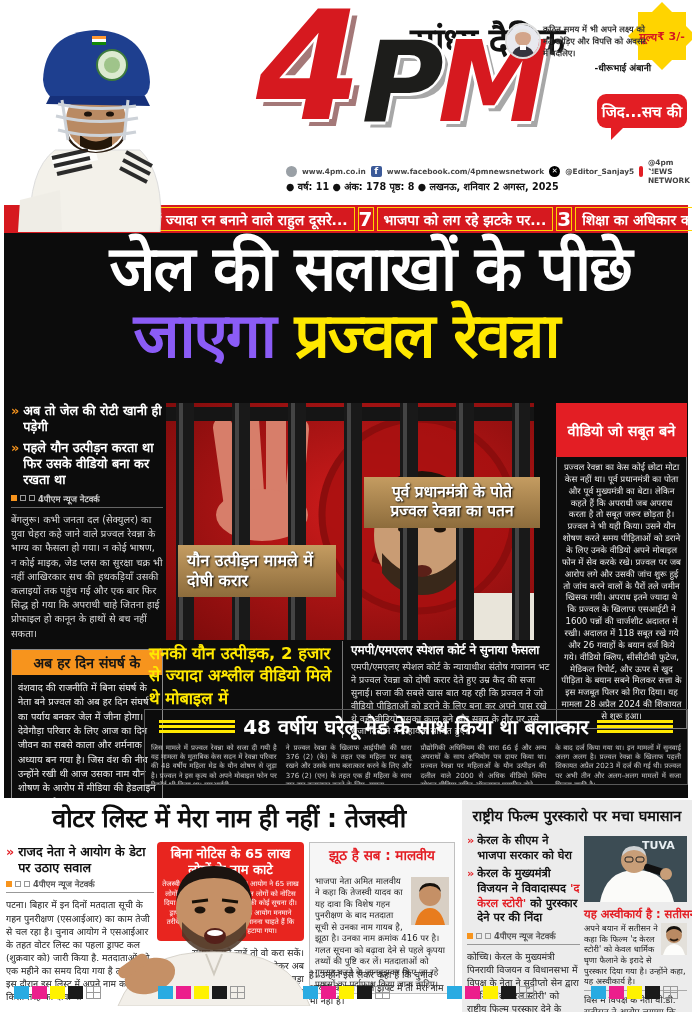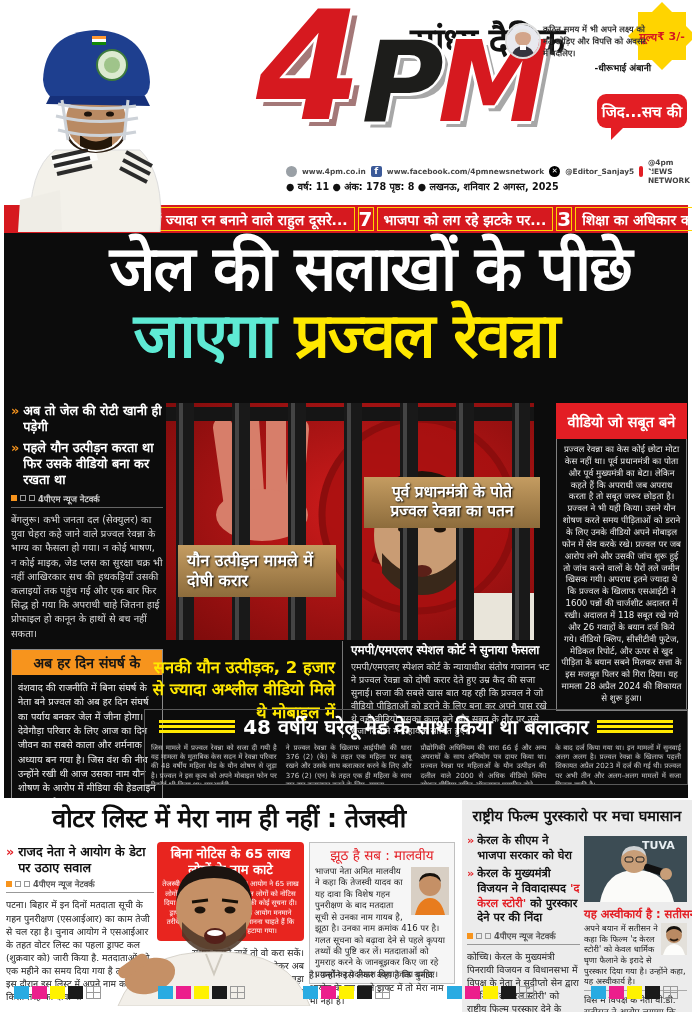--- a/index.html
+++ b/index.html
@@ -46,44 +46,44 @@
   .teaser-text { border:1.5px solid #ffd400; color:#fff; font-weight:900; font-size:14px;
     padding:1px 6px; white-space:nowrap; display:flex; align-items:center; }
   .teaser-num { border:1.5px solid #ffd400; color:#fff; font-weight:900; font-size:20px; width:29px;
     display:flex; align-items:center; justify-content:center; }
 
   
   .main-black { position:absolute; left:4px; top:233px; width:684px; height:565px; background:#0c0c0c; overflow:hidden; }
   .headline1 { text-align:center; color:#fff; font-weight:900; font-size:62px; line-height:1.1;
     letter-spacing:-2px; margin-top:2px;padding-left:48px; }
   .headline2 { text-align:center; font-weight:900; font-size:62px; line-height:1.05; letter-spacing:-2px; }
-  .headline2 .w { color:#5eead4; } .headline2 .y { color:#ffe800; }
+  .headline2 .w { color:#8b5cf6; } .headline2 .y { color:#ffe800; }
   .lead-left { position:absolute; left:7px; top:170px; width:152px; }
   .lead-bullet { display:flex; gap:4px; color:#fff; font-weight:900; font-size:12.8px; line-height:1.25; margin-bottom:5px; }
   .chev { color:#f7941d; font-weight:900; }
   .byline-row { display:flex; align-items:center; gap:3px; color:#ccc; font-size:8.4px; font-weight:bold;
     border-bottom:1px solid #666; padding-bottom:3px; margin:3px 0 5px; }
   .sq { width:6px; height:6px; border:1px solid #999; display:inline-block; }
   .sq.f { background:#f7941d; border-color:#f7941d; }
   .lead-intro { color:#ddd; font-size:9.8px; line-height:1.45; }
   .struggle { border:1px solid #8a8a8a; margin-top:8px; }
   .struggle-title { background:#f7941d; color:#151515; font-weight:900; font-size:14px; text-align:center; padding:3px 2px; }
   .struggle-body { padding:6px 6px 7px; color:#eee; font-size:9.6px; line-height:1.5; }
   .jail-photo { position:absolute; left:162px; top:170px; width:368px; height:237px; }
   .cap { position:absolute; background:linear-gradient(180deg,#c49c61,#8d6c3c); color:#fff; font-weight:900;
     text-shadow:1px 1px 2px #000; padding:6px 9px; line-height:1.25; }
   .cap-left { left:174px; top:312px; width:158px; font-size:16px; }
   .cap-right { left:360px; top:244px; width:176px; font-size:15.5px; text-align:center; }
   .video-evidence { position:absolute; left:552px; top:170px; width:131px; }
   .ve-title { background:#e31e24; color:#fff; font-weight:900; font-size:14.5px; text-align:center;
-    padding:8px 1px; white-space:nowrap; }
+    padding:17px 1px; white-space:nowrap; }
   .ve-body { border:1px solid #808080; border-top:none; padding:5px 4px; color:#eee; font-size:8.6px;
     line-height:1.38; text-align:center; }
   .yellow-statement { position:absolute; left:145px; top:410px; width:186px; color:#ffe800;
-    font-weight:900; font-size:16.5px; line-height:1.35; text-align:right;margin-top:14px; }
+    font-weight:900; font-size:16.5px; line-height:1.35; text-align:left; }
   .court { position:absolute; left:338px; top:408px; width:212px; border-left:1px solid #777; padding-left:8px; }
   .court-title { color:#fff; font-weight:900; font-size:12px; letter-spacing:-.2px; white-space:nowrap; margin-bottom:3px; }
   .court-body { color:#ddd; font-size:9.2px; line-height:1.4; }
   .rape-band { position:absolute; left:140px; top:476px; width:544px; height:76px; border:1px solid #5a5a5a;
     padding:3px 6px; overflow:hidden; }
   .band-title-row { display:flex; align-items:center; }
   .band-line { flex:1; height:13px; background:repeating-linear-gradient(to bottom,#ffe800 0 2.5px,transparent 2.5px 5px); margin:0 8px; }
   .band-title { color:#fff; font-weight:900; font-size:20px; white-space:nowrap; }
   .band-cols { display:flex; gap:9px; margin-top:4px; }
   .band-col { flex:1; color:#c9c9c9; font-size:7px; line-height:1.32; text-align:justify; }
@@ -97,21 +97,21 @@
   .byline-dark { display:flex; align-items:center; gap:3px; color:#555; font-size:8.4px; font-weight:bold;
     border-bottom:1px solid #999; padding-bottom:3px; margin:3px 0 5px; }
   .v-body { font-size:9.2px; line-height:1.42; color:#222; }
   .red65 { position:absolute; left:157px; top:42px; width:147px; background:#e8251f; border-radius:4px;
     padding:4px 5px; color:#fff; }
   .red65-title { font-weight:900; font-size:13px; text-align:center; line-height:1.2; margin-bottom:3px; }
   .red65-body { font-size:7px; line-height:1.35; text-align:center; }
   .v-body2 { position:absolute; left:157px; top:146px; width:147px; font-size:9.2px; line-height:1.42;
     color:#222; text-align:right; }
   .malviya { position:absolute; left:309px; top:42px; width:146px; background:#f6f6f6; border:1px solid #c0c0c0; padding:3px 5px; }
-  .malviya-title { color:#e31e24; font-weight:400; font-size:13.5px; text-align:center; margin-bottom:2px; }
+  .malviya-title { color:#e31e24; font-weight:700; font-size:13.5px; text-align:center; margin-bottom:12px; }
   .malviya-photo { float:right; width:38px; height:48px; margin:1px 0 2px 3px; }
   .malviya-body { font-size:8.6px; line-height:1.33; color:#222; }
   .v-tail { position:absolute; left:309px; top:168px; width:146px; font-size:9.2px; line-height:1.42; color:#222; }
   .tejashwi { position:absolute; left:88px; top:58px; width:238px; height:148px; z-index:2; }
 
   
   .film-zone { position:absolute; left:462px; top:800px; width:230px; height:212px; background:#ececec; overflow:hidden; }
   .film-headline { text-align:center; font-weight:900; font-size:14.5px; color:#111; padding:5px 1px 3px; }
   .f-colA { position:absolute; left:5px; top:34px; width:113px; }
   .f-bullet { display:flex; gap:3px; font-weight:900; font-size:11.3px; line-height:1.3; color:#111; margin-bottom:4px; }

